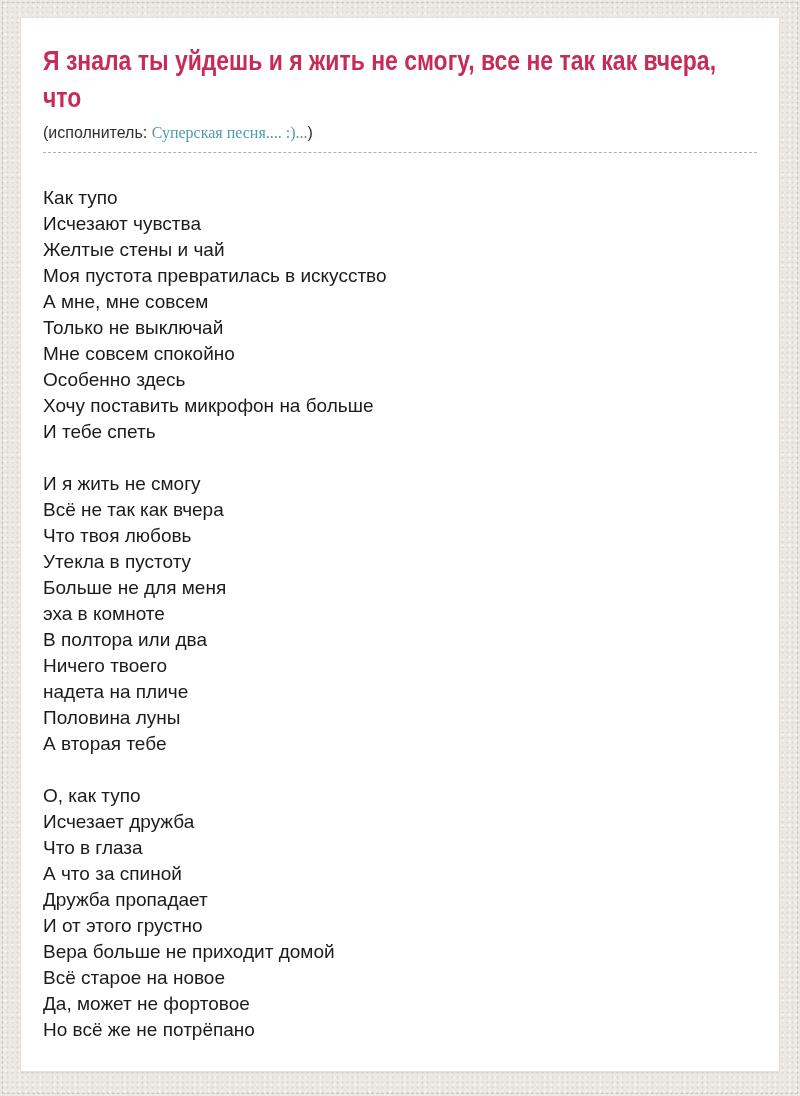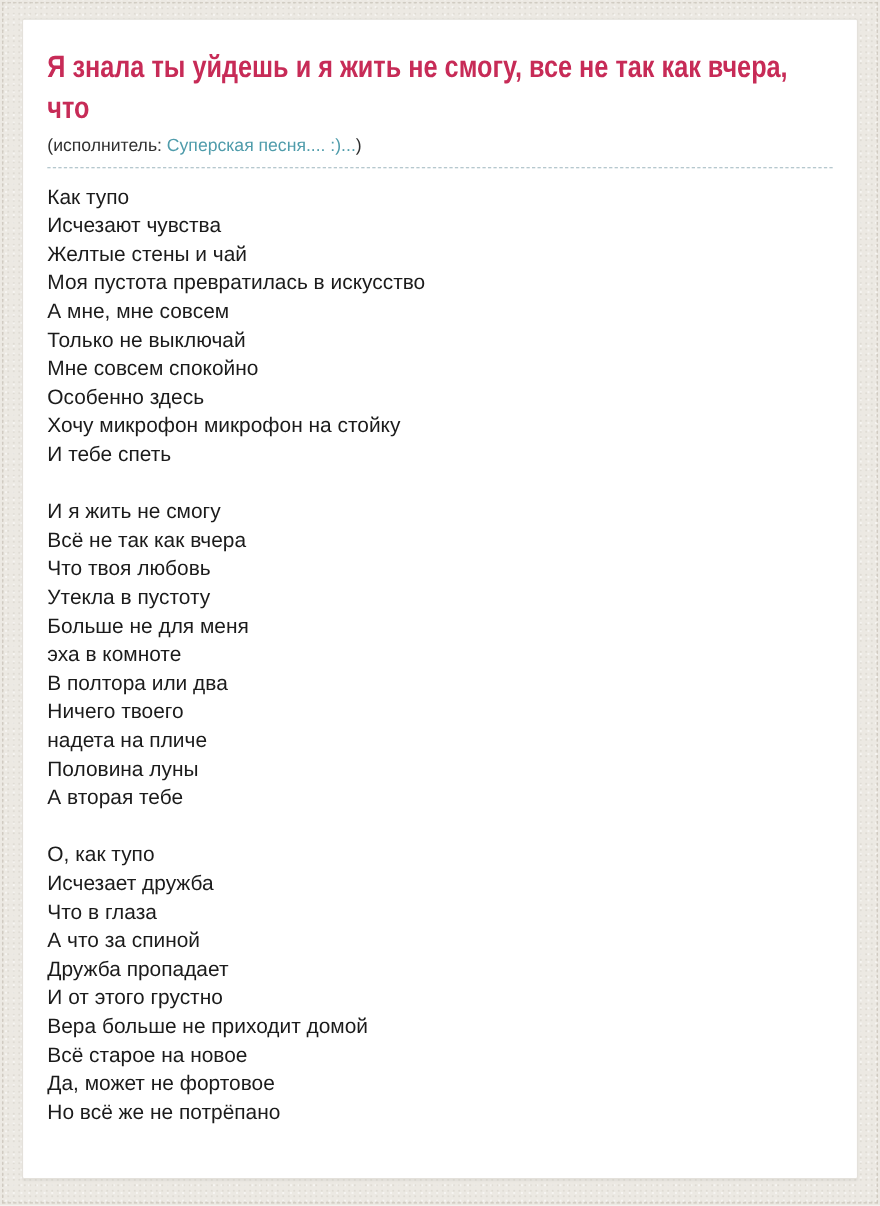--- a/index.html
+++ b/index.html
@@ -29,24 +29,24 @@
     margin:0 0 7px 0;
   }
   .title-line{
     white-space:nowrap;transform:scaleX(.82);transform-origin:0 50%;
   }
   .artist-row{
     font-size:16px;line-height:20px;color:#2f2f2f;
     padding-bottom:9px;border-bottom:1px dashed #9fb6bf;
   }
   .artist-link{
-    color:#4f9cab;text-decoration:none;cursor:pointer;
+    color:#4f9cab;text-decoration:none;cursor:pointer;font-family:Liberation Serif, serif;
   }
   .lyrics{
-    margin-top:14px;color:#1b1b1b;font-size:19px;line-height:26px;
+    margin-top:32px;color:#1b1b1b;font-size:19px;line-height:26px;
   }
   .lyric-line{min-height:26px;white-space:pre;}
 </style>
 </head>
 <body>
 
 <div class="page-frame"></div>
 
 <div class="card">
 
@@ -61,21 +61,21 @@
 
   <div class="lyrics">
       <div class="lyric-line">Как тупо</div>
       <div class="lyric-line">Исчезают чувства</div>
       <div class="lyric-line">Желтые стены и чай</div>
       <div class="lyric-line">Моя пустота превратилась в искусство</div>
       <div class="lyric-line">А мне, мне совсем</div>
       <div class="lyric-line">Только не выключай</div>
       <div class="lyric-line">Мне совсем спокойно</div>
       <div class="lyric-line">Особенно здесь</div>
-      <div class="lyric-line">Хочу микрофон микрофон на стойку</div>
+      <div class="lyric-line">Хочу поставить микрофон на больше</div>
       <div class="lyric-line">И тебе спеть</div>
       <div class="lyric-line"></div>
       <div class="lyric-line">И я жить не смогу</div>
       <div class="lyric-line">Всё не так как вчера</div>
       <div class="lyric-line">Что твоя любовь</div>
       <div class="lyric-line">Утекла в пустоту</div>
       <div class="lyric-line">Больше не для меня</div>
       <div class="lyric-line">эха в комноте</div>
       <div class="lyric-line">В полтора или два</div>
       <div class="lyric-line">Ничего твоего</div>

